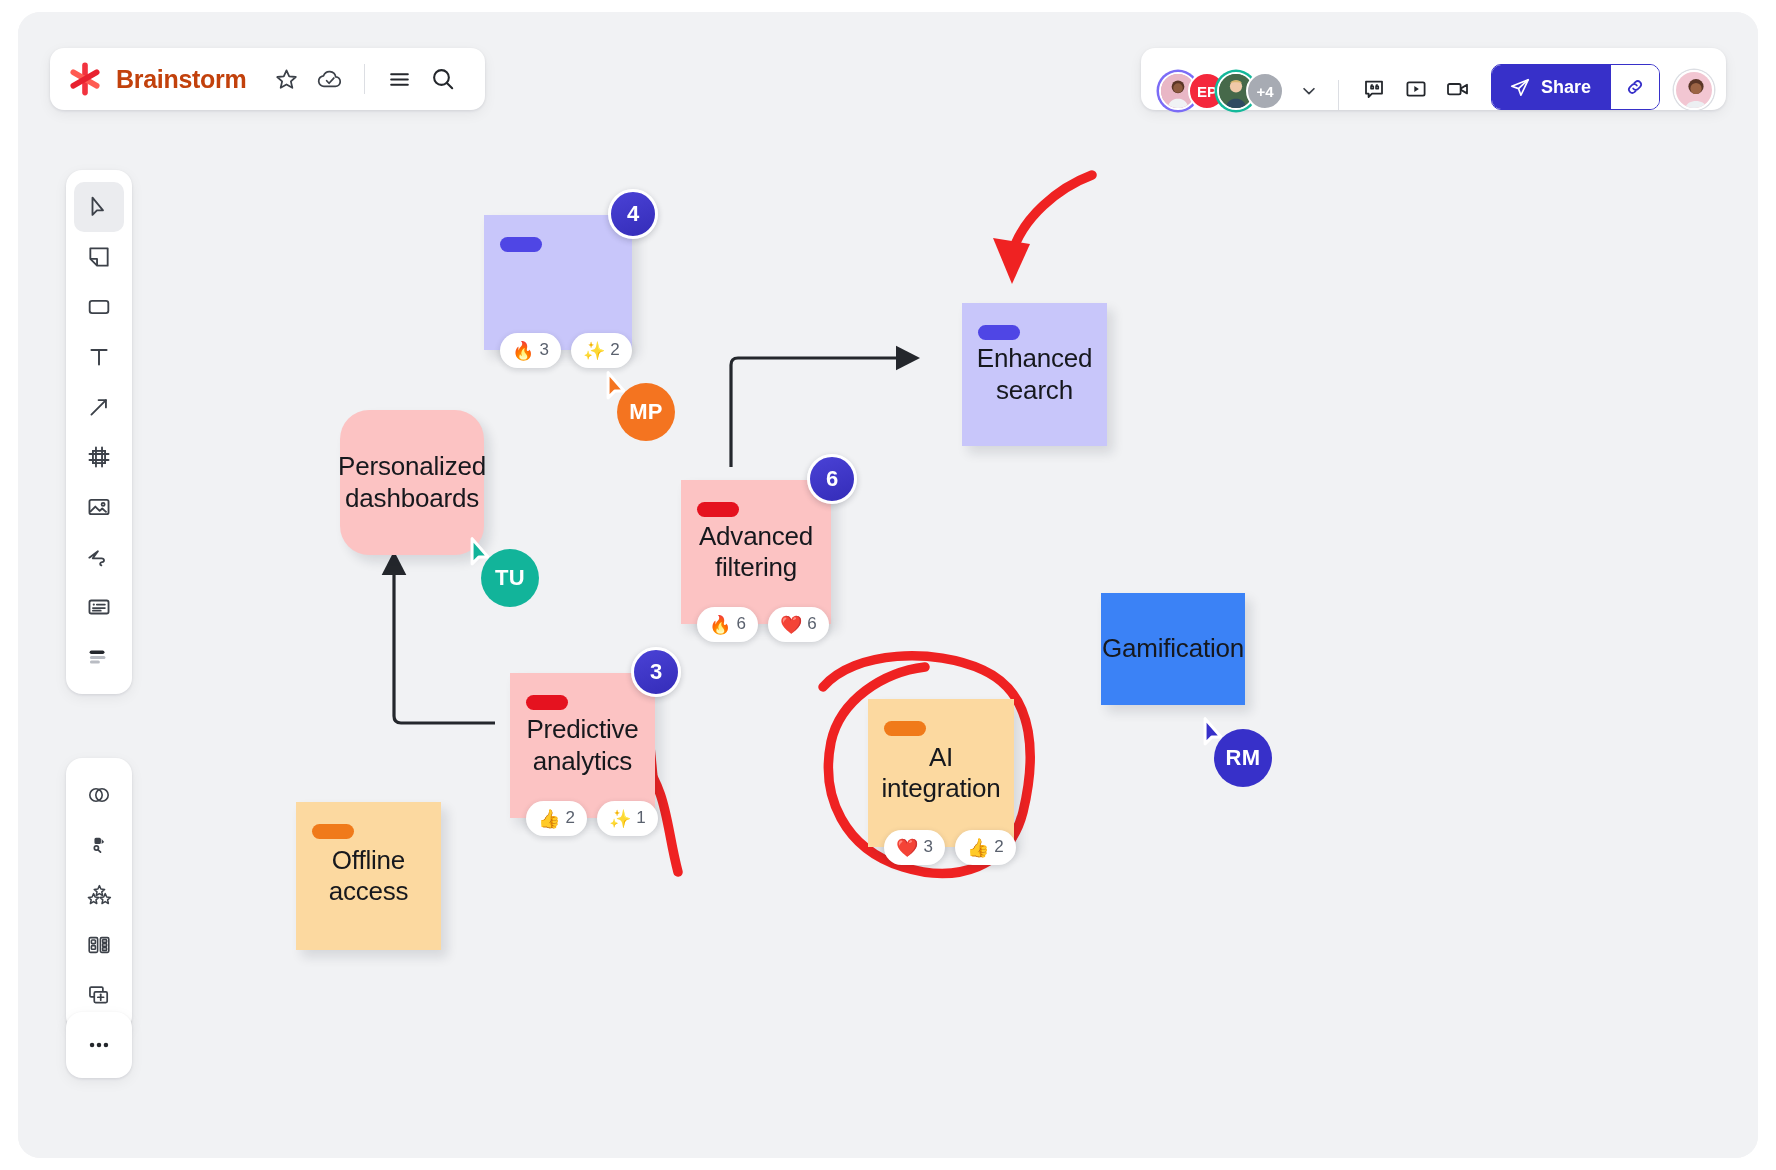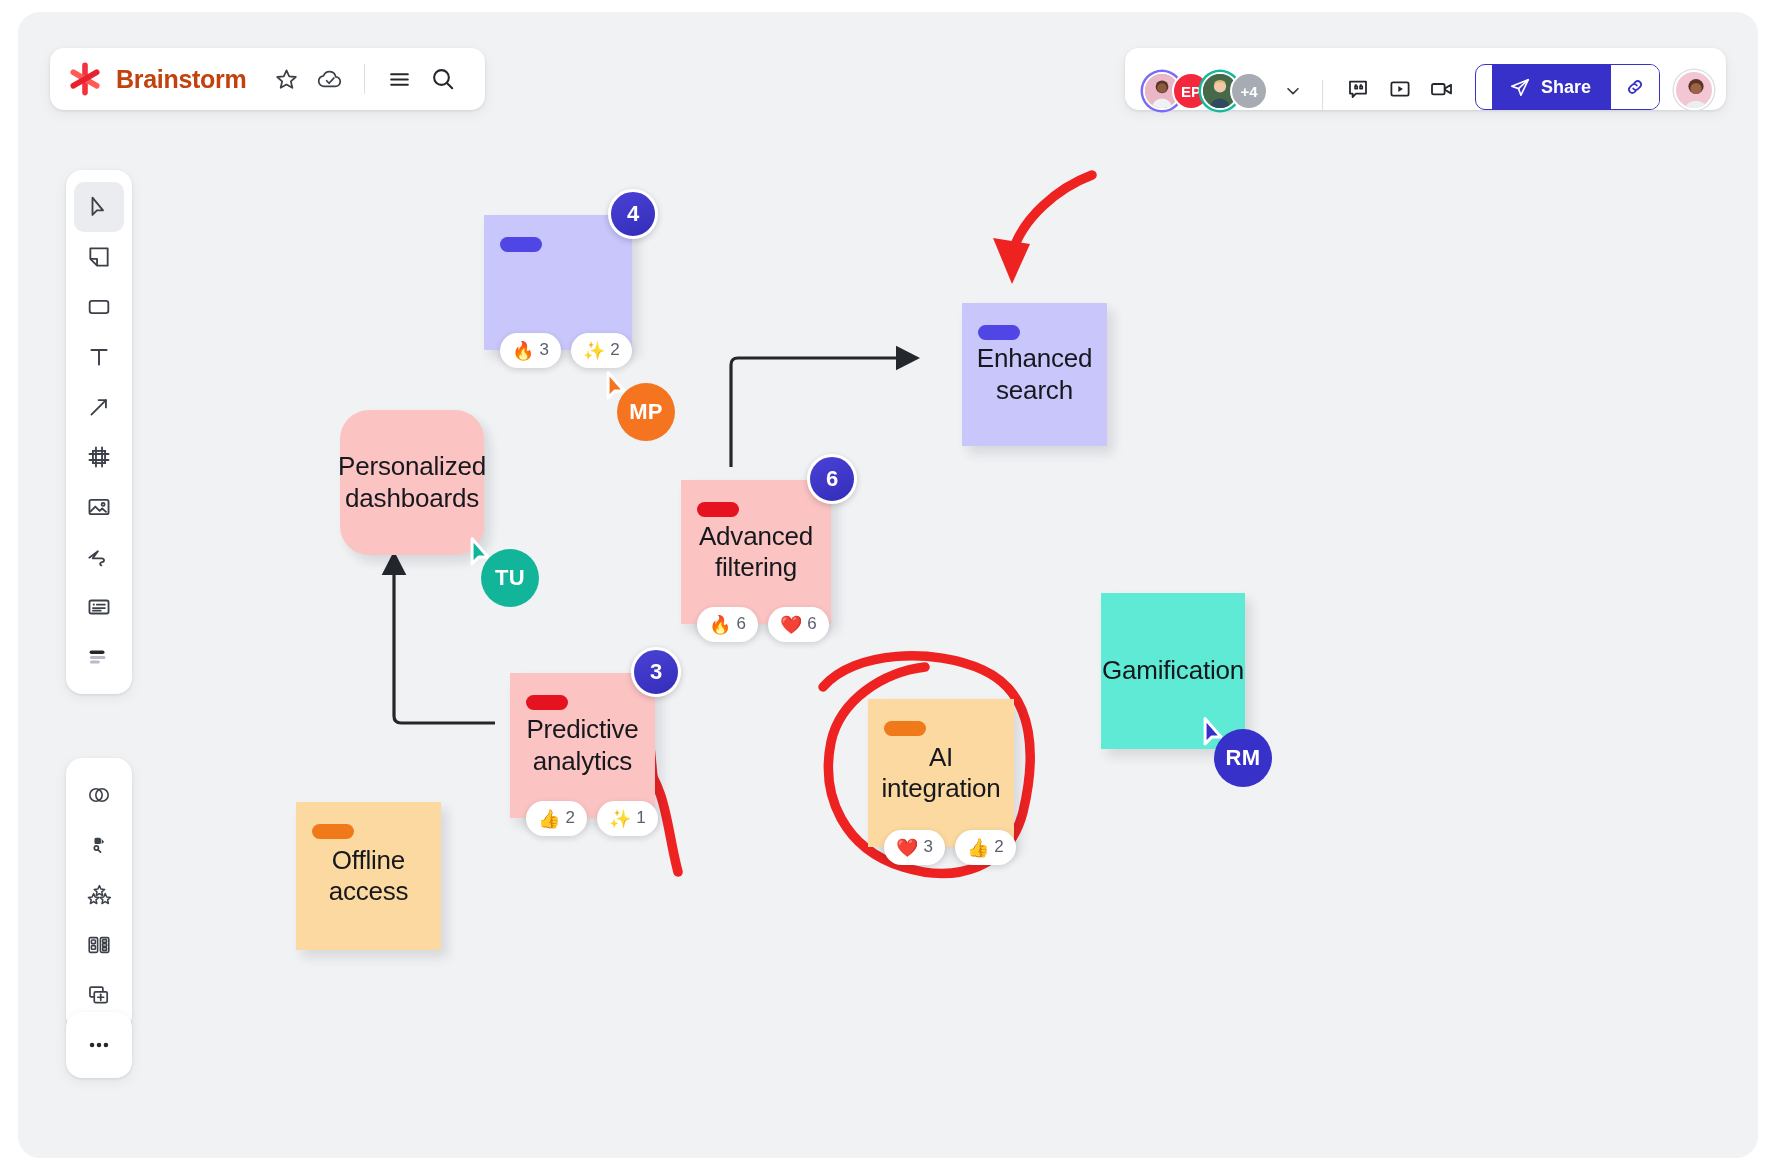--- a/index.html
+++ b/index.html
@@ -110,21 +110,20 @@
     border: 1.5px solid #3730c9;
   }
   #share-btn {
     background: #3730c9;
     color: #ffffff;
     height: 44px;
     display:flex; align-items:center; gap: 10px;
     padding: 0 20px 0 17px;
     font-size: 18px; font-weight: bold;
     cursor: pointer;
-    margin-left: 16px;
   }
   #copy-link-btn {
     width: 48px; height: 44px;
     background: #ffffff;
     display:flex; align-items:center; justify-content:center;
     cursor: pointer;
   }
   #me-avatar {
     width: 40px; height: 40px;
     border-radius: 50%;
@@ -297,21 +296,21 @@
               <span class="emo">🔥</span>
               <span>6</span>
             </div>
             <div class="pill">
               <span class="emo">❤️</span>
               <span>6</span>
             </div>
           </div>
           <div class="vote-badge">6</div>
         </div>
-        <div class="note" style="left: 1083px; top: 581px; width: 144px; height: 156px; background: #5eead4;">
+        <div class="note" style="left: 1083px; top: 581px; width: 144px; height: 112px; background: #3b82f6;">
           <div class="note-text">Gamification</div>
         </div>
         <div class="note" style="left: 492px; top: 661px; width: 145px; height: 145px; background: rgb(252, 195, 195);">
           <div class="tag" style="background: rgb(229, 18, 31);"></div>
           <div class="note-text">Predictive<br>analytics</div>
           <div class="reactions">
             <div class="pill">
               <span class="emo">👍</span>
               <span>2</span>
             </div>

